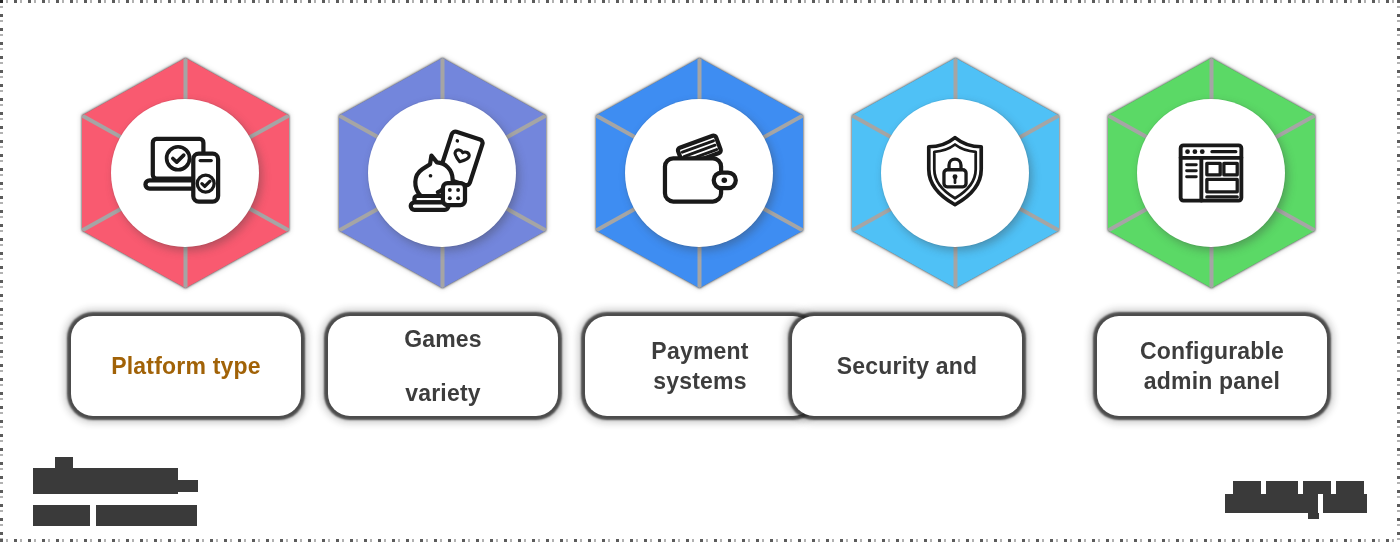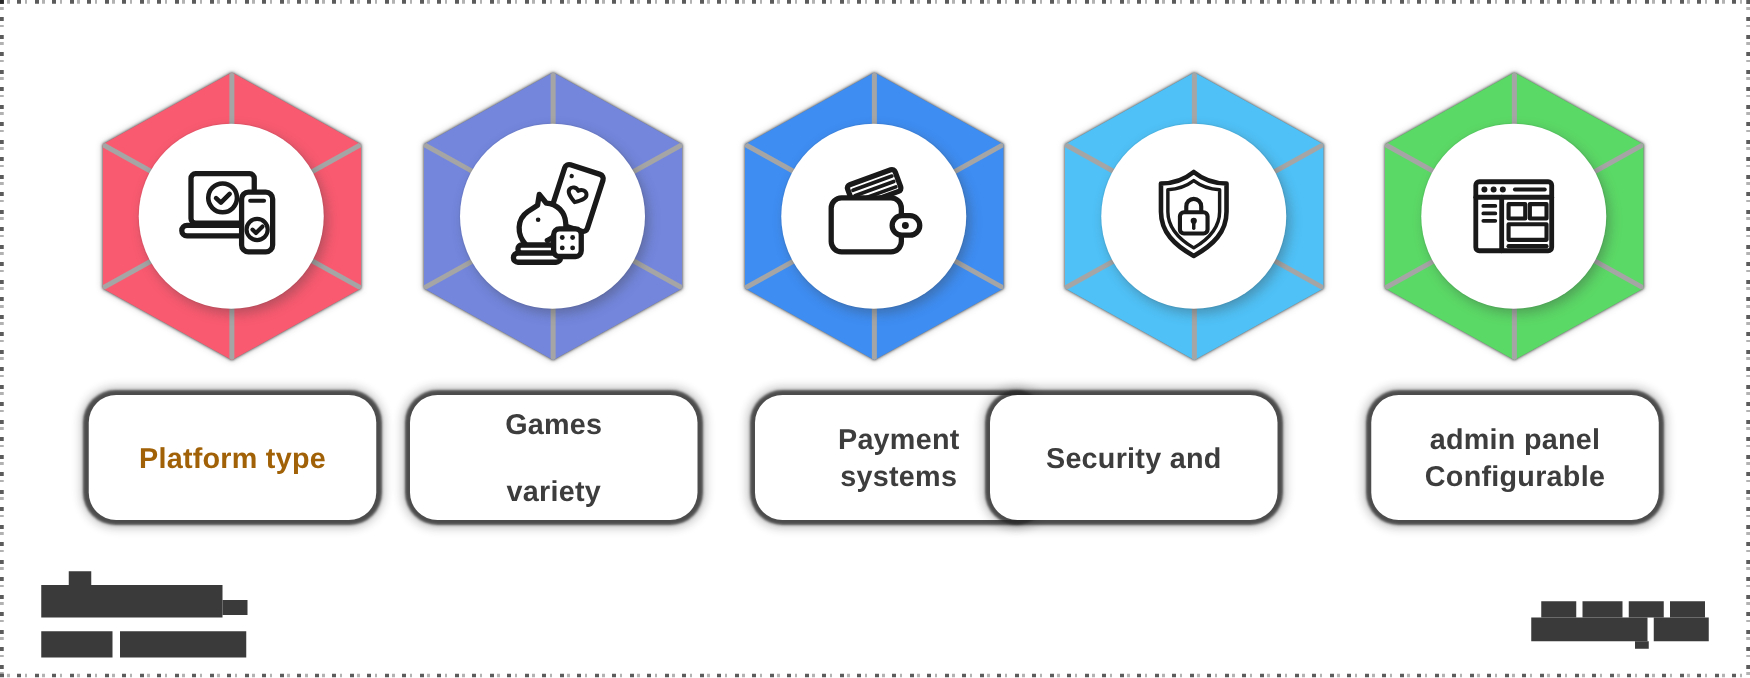--- a/index.html
+++ b/index.html
@@ -32,21 +32,21 @@
     background:#ffffff; border-radius:22px;
     box-shadow:0 0 2px 4px rgba(38,38,38,.78), 0 0 7px 7px rgba(38,38,38,.22);
     display:flex; flex-direction:column; align-items:center; justify-content:center; }
   .card span { display:block; font-size:23px; line-height:30px; font-weight:700;
     letter-spacing:.2px; text-align:center; }
 
   .redact { position:absolute; filter:blur(.6px); }
 
   .c0 { left:82px; }  .d0 { left:71px; }
   .c1 { left:339px; } .d1 { left:328px;gap:24px; }
-  .c2 { left:596px; } .d2 { left:585px;margin-left:19px; }
+  .c2 { left:596px; } .d2 { left:585px; }
   .c3 { left:852px; } .d3 { left:792px; }
   .c4 { left:1108px; }.d4 { left:1097px; }
 </style>
 </head>
 <body>
 
 <div class="noise-h" style="top:0"></div>
 <div class="noise-h" style="bottom:0"></div>
 <div class="noise-v" style="left:0"></div>
 <div class="noise-v" style="right:0"></div>
@@ -223,22 +223,22 @@
         <path d="M23.5 41 H34 M23.5 47.5 H34 M23.5 54 H34" stroke-width="3.2"></path>
         <rect x="45.5" y="39.5" width="14.5" height="12.5" stroke-width="3.6"></rect>
         <rect x="64" y="39.5" width="14.5" height="12.5" stroke-width="3.6"></rect>
         <rect x="45.5" y="57" width="33" height="13.5" stroke-width="3.6"></rect>
         <path d="M45.5 76 H78.5" stroke-width="3.6"></path>
       </g>
     </svg>
   </div>
 </div>
 <div class="card d4" style="color: rgb(61, 61, 61);">
+  <span>Configurable</span>
   <span>admin panel</span>
-  <span>Configurable</span>
 </div>
 
 <div>
   <div class="redact" style="left: 55px; top: 457px; width: 18px; height: 12px; background: rgb(58, 58, 58);"></div>
   <div class="redact" style="left: 33px; top: 468px; width: 145px; height: 26px; background: rgb(58, 58, 58);"></div>
   <div class="redact" style="left: 178px; top: 480px; width: 20px; height: 12px; background: rgb(58, 58, 58);"></div>
   <div class="redact" style="left: 33px; top: 505px; width: 57px; height: 21px; background: rgb(58, 58, 58);"></div>
   <div class="redact" style="left: 96px; top: 505px; width: 101px; height: 21px; background: rgb(58, 58, 58);"></div>
 </div>
 

